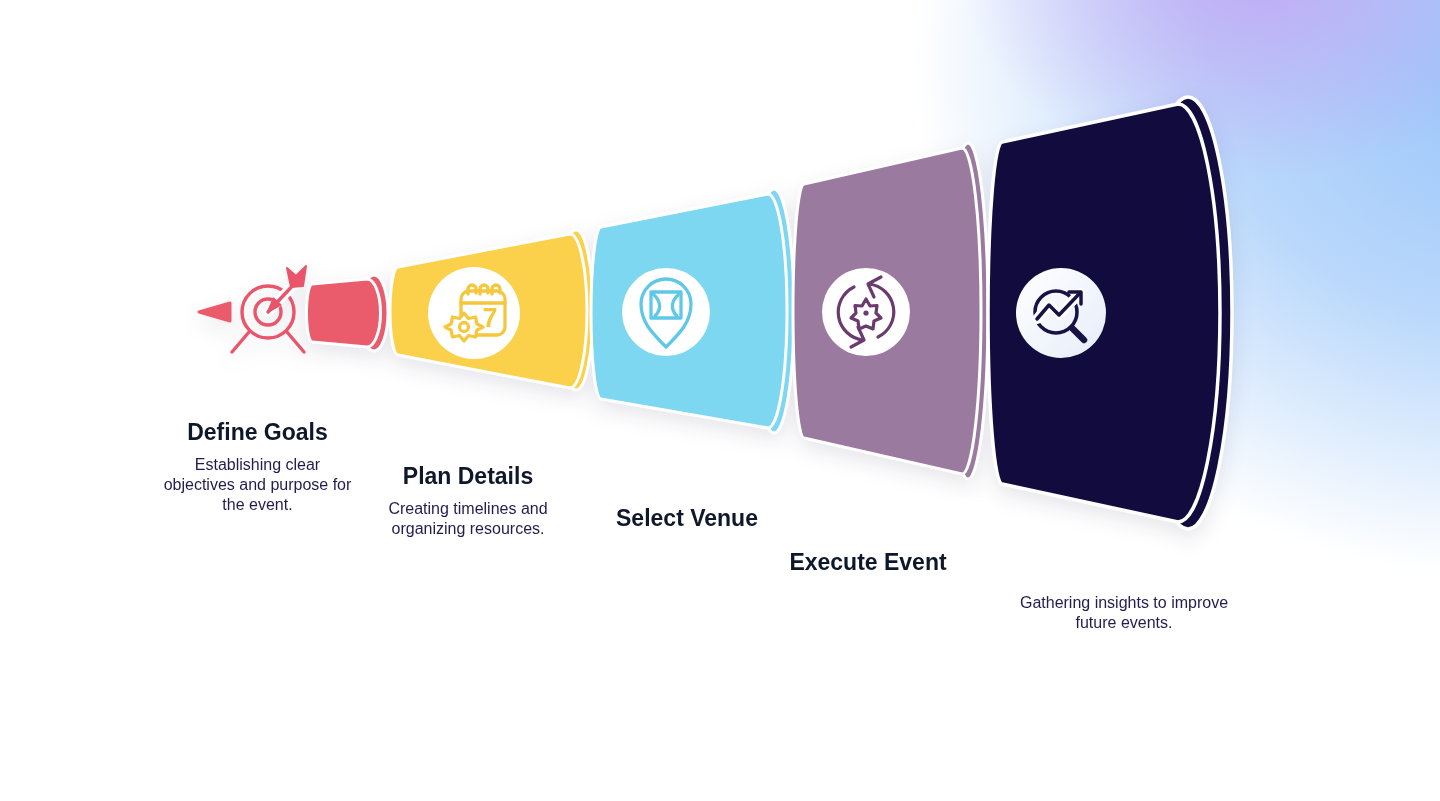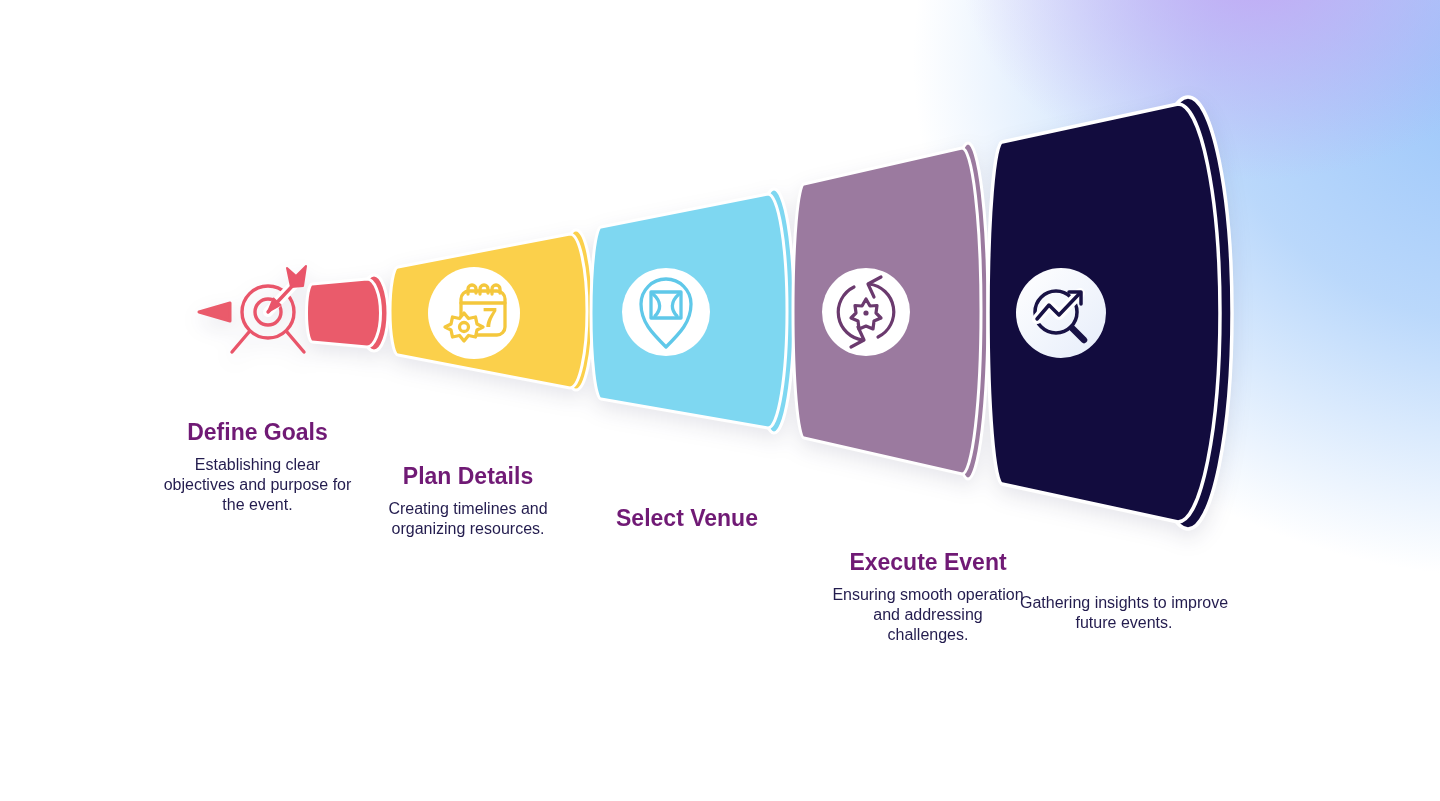--- a/index.html
+++ b/index.html
@@ -7,21 +7,21 @@
     width:1440px;height:801px;overflow:hidden;
     font-family:"Liberation Sans", sans-serif;
     background:
       radial-gradient(420px 300px at 1255px -30px, rgba(194,168,244,0.95) 0%, rgba(194,168,244,0.0) 70%),
       radial-gradient(820px 700px at 1520px 60px, rgba(150,195,250,1) 0%, rgba(163,203,250,0.75) 38%, rgba(220,236,253,0.0) 74%),
       #ffffff;
     position:relative;
   }
   #funnel-svg{position:absolute;left:0;top:0;filter:drop-shadow(0 8px 10px rgba(24,18,69,0.10));}
   .stage-label{position:absolute;text-align:center;color:#1B1446;}
-  .stage-label h3{margin:0 auto 10px auto;font-size:23px;line-height:1.13;font-weight:bold;color:#701a75;}
+  .stage-label h3{margin:0 auto 10px auto;font-size:23px;line-height:1.13;font-weight:bold;color:#0f172a;}
   .stage-label p{margin:0 auto;font-size:16px;line-height:1.26;color:#231C4E;}
   .narrow-title{max-width:130px;}
 </style>
 </head>
 <body>
 
 <svg id="funnel-svg" width="1440" height="801" viewBox="0 0 1440 801" xmlns="http://www.w3.org/2000/svg">
   <defs>
     <linearGradient id="circNavy" x1="0" y1="0" x2="1" y2="1">
       <stop offset="0" stop-color="#ffffff"></stop>
@@ -114,20 +114,19 @@
 
 <div class="stage-label" style="left:368px;top:463px;width:200px;">
   <h3>Plan Details</h3>
   <p style="width:170px;text-align:center;">Creating timelines and organizing resources.</p>
 </div>
 
 <div class="stage-label" style="left:576px;top:505px;width:222px;">
   <h3>Select Venue</h3>
 </div>
 
-<div class="stage-label" style="left:818px;top:549px;width:220px;">
+<div class="stage-label" style="left:758px;top:549px;width:220px;">
   <h3>Execute Event</h3>
-  <p style="width:192px;">Ensuring smooth operation and addressing challenges.</p>
 </div>
 
 <div class="stage-label" style="left:1014px;top:593px;width:220px;">
   <p style="width:210px;text-align:center;">Gathering insights to improve future events.</p>
 </div>
 
 </body></html>

